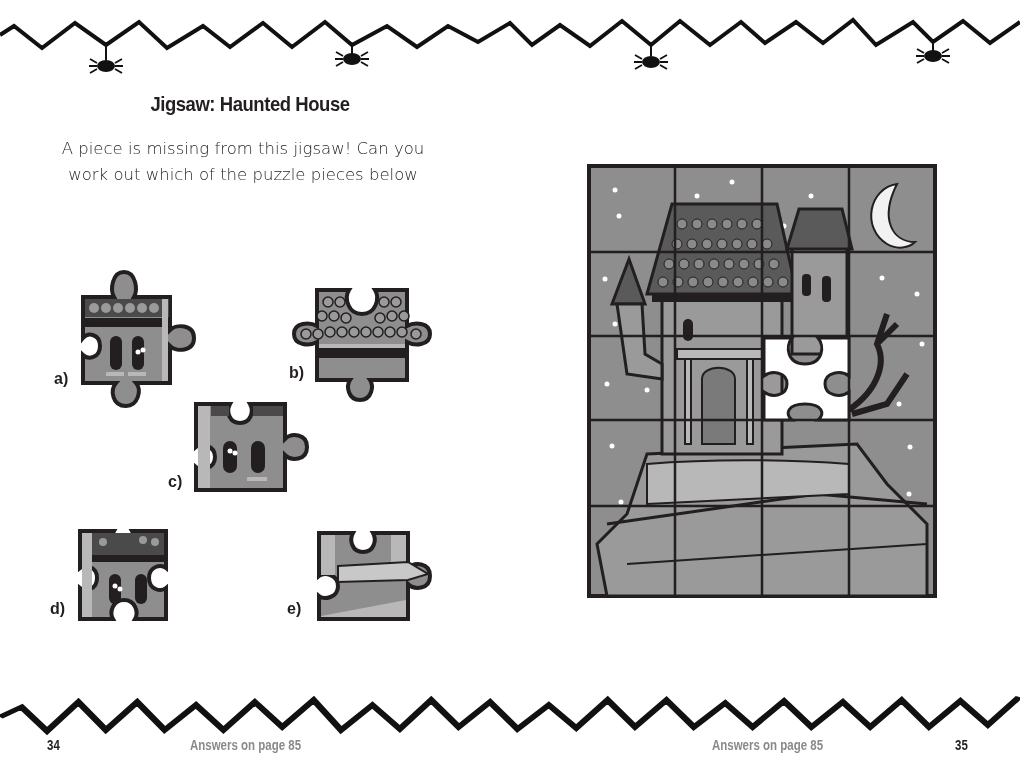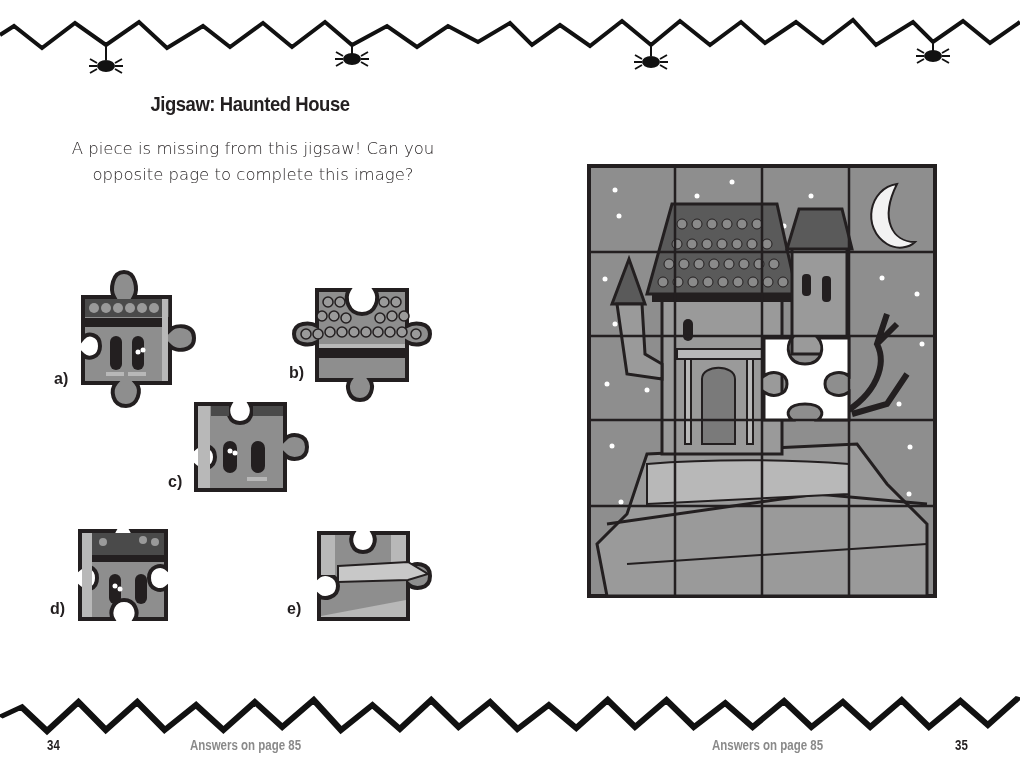--- a/index.html
+++ b/index.html
@@ -1,20 +1,20 @@
 <!DOCTYPE html>
 <html><head>
 <meta charset="utf-8">
 <style>
   html, body { margin:0; padding:0; background:#ffffff; }
   body { width:1020px; height:783px; position:relative; overflow:hidden; font-family:"Liberation Sans", sans-serif; color:#222; }
   .abs { position:absolute; }
   .zig { position:absolute; left:0; width:1020px; }
   .title { left:80px; width:340px; top:92px; text-align:center; font-family:"Liberation Sans", sans-serif; font-weight:bold; font-size:21px; letter-spacing:-0.5px; color:#231f20; transform:scaleX(0.88); }
-  .intro { left:68px; width:370px; top:136px; text-align:center; font-family:"DejaVu Sans", sans-serif; font-size:16.5px; line-height:25.5px; color:#231f20; font-weight:300; }
+  .intro { left:58px; width:370px; top:136px; text-align:center; font-family:"DejaVu Sans", sans-serif; font-size:16.5px; line-height:25.5px; color:#231f20; font-weight:300; }
   .opt-label { font-family:"Liberation Sans", sans-serif; font-weight:bold; font-size:16px; color:#231f20; }
   .footer { font-family:"Liberation Sans", sans-serif; font-weight:bold; font-size:14px; transform:scaleX(0.82); transform-origin:left center; }
   .pgnum { color:#231f20; }
   .ans { color:#8a8a8a; }
   .piece { position:absolute; }
 </style>
 </head>
 <body>
 
 <svg class="zig" style="top:0;" width="1020" height="80" viewBox="0 0 1020 80">
@@ -37,21 +37,21 @@
   <g>
     <line x1="933" y1="42" x2="933" y2="51" stroke="#111" stroke-width="2"></line>
     <ellipse cx="933" cy="56" rx="9" ry="6" fill="#111"></ellipse>
     <path d="M924,53 l-7,-4 M924,56 l-8,0 M924,59 l-7,4 M942,53 l7,-4 M942,56 l8,0 M942,59 l7,4" stroke="#111" stroke-width="1.8" fill="none"></path>
   </g>
 </svg>
 
 <div class="abs title">Jigsaw: Haunted House</div>
 <div class="abs intro">
   <div>A piece is missing from this jigsaw! Can you</div>
-  <div>opposite page to complete this image?</div>
+  <div>work out which of the puzzle pieces below</div>
 </div>
 
 <div class="abs opt-label" style="left:54px;top:370px;">a)</div>
 <svg class="piece" style="left:76px;top:268px;" width="125" height="142" viewBox="0 0 125 142">
   <path d="M7,29 H38 C34,22 36,4 48,4 C60,4 62,22 58,29 H94 V62 C100,56 118,56 118,70 C118,84 100,84 94,78 V115 H60 C66,122 62,138 50,138 C36,138 34,122 40,115 H7 V87 C12,92 24,90 24,78 C24,66 12,64 7,70 Z" fill="#8e8e8e" stroke="#231f20" stroke-width="4"></path>
   <rect x="9" y="31" width="84" height="18" fill="#4a4a4a"></rect>
   <g fill="#9a9a9a">
       <circle cx="18" cy="40" r="5"></circle>
       <circle cx="30" cy="40" r="5"></circle>
       <circle cx="42" cy="40" r="5"></circle>

